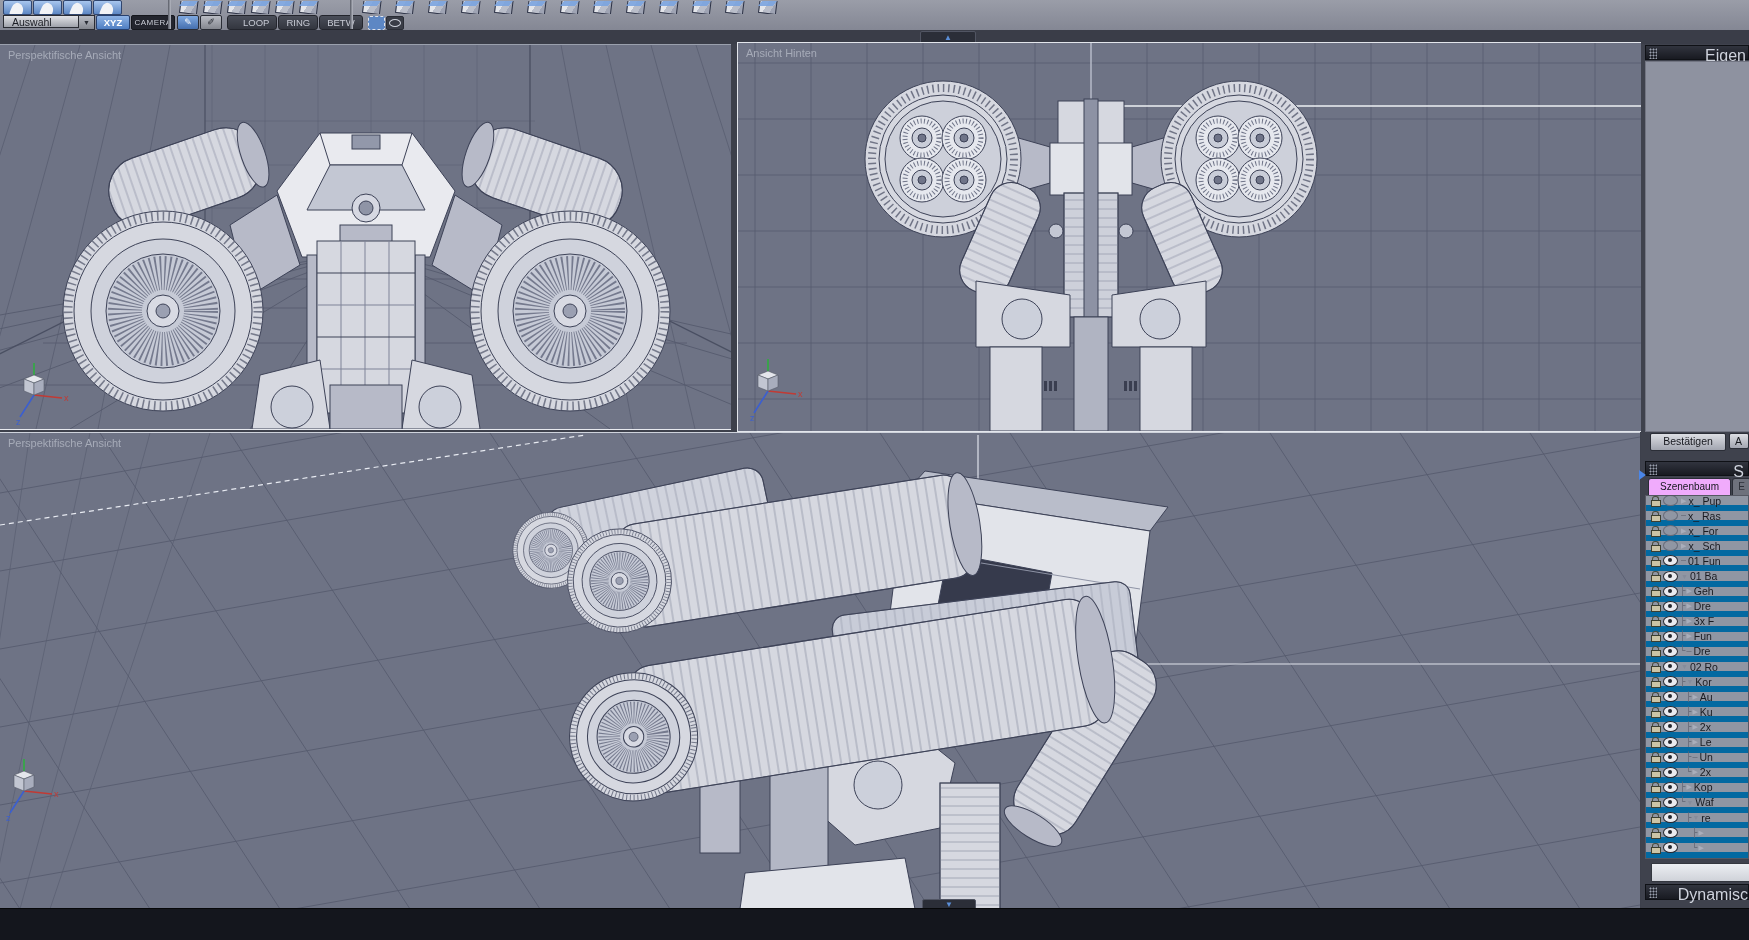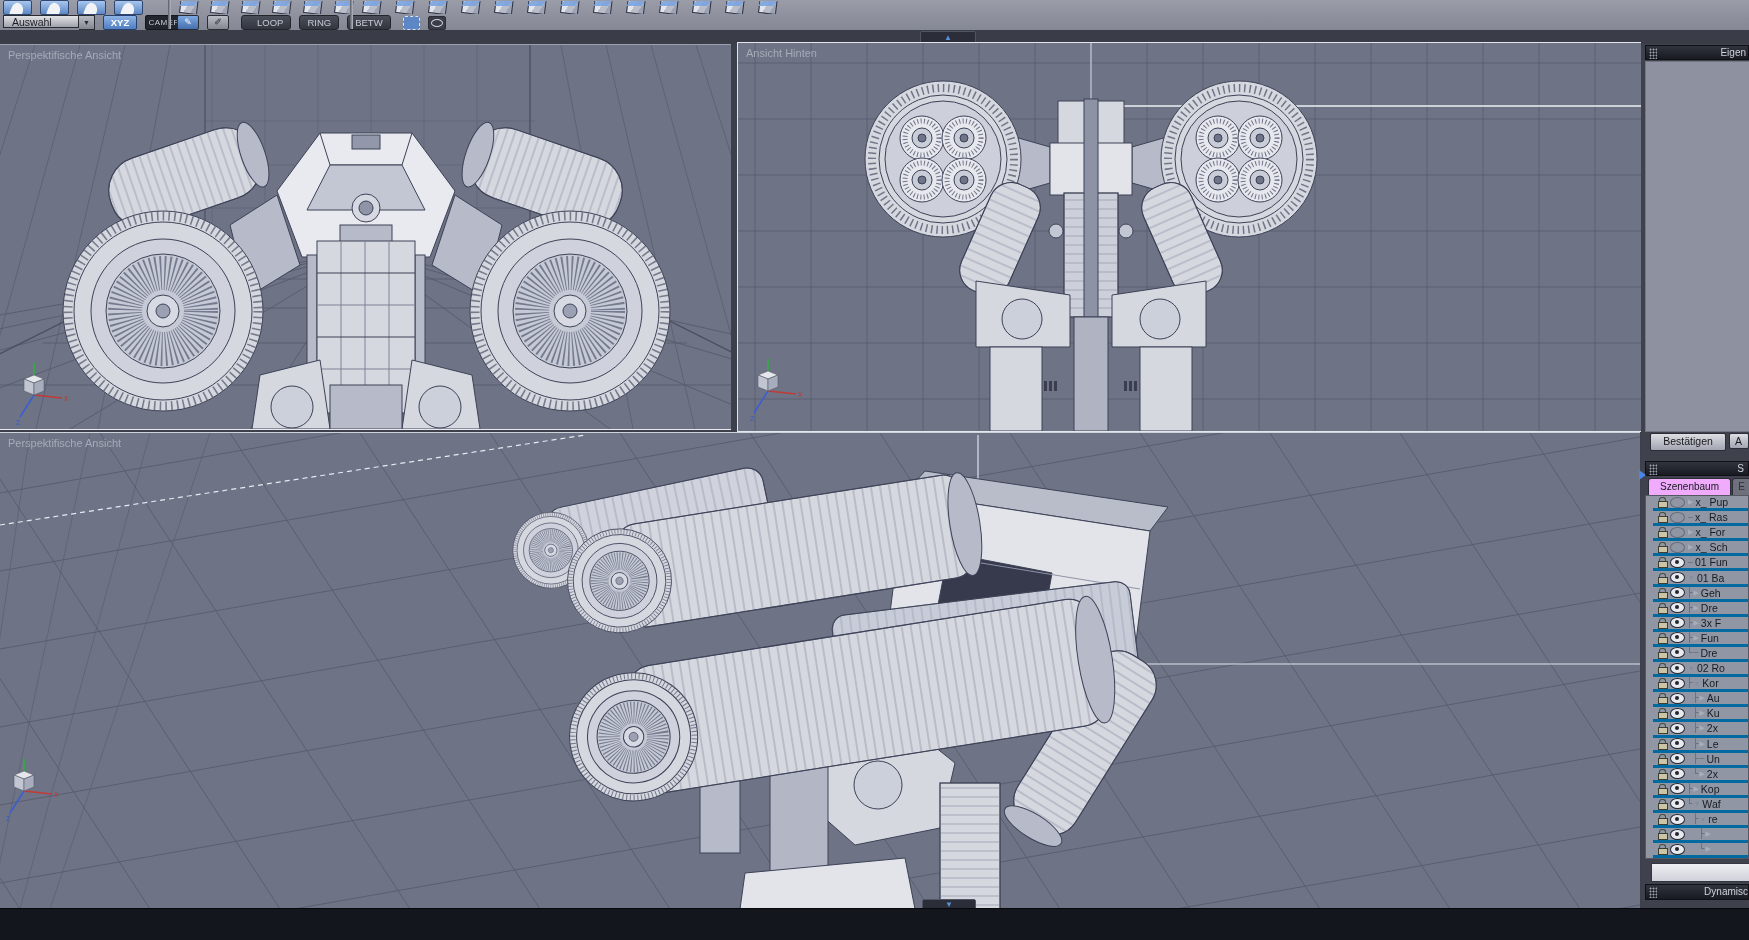--- a/index.html
+++ b/index.html
@@ -3,21 +3,21 @@
 <meta charset="utf-8">
 <style>
   html,body{margin:0;padding:0;background:#3d404b;}
   #stage{position:relative;width:1749px;height:940px;overflow:hidden;background:#3d404b;
          font-family:"Liberation Sans",sans-serif;-webkit-font-smoothing:antialiased;}
   
   .topbar{position:absolute;left:0;top:0;width:1749px;height:30px;
           background:linear-gradient(#9a9da8,#848794);border-bottom:1px solid #2e313a;}
   .vsep{position:absolute;top:0;width:3px;height:29px;
         background:linear-gradient(90deg,#565a64,#b9bcc6);}
-  .tbrow{position:absolute;display:flex;gap:8px;align-items:center;}
+  .tbrow{position:absolute;display:flex;gap:1px;align-items:center;}
   .seltile{width:27px;height:13px;background:linear-gradient(#a8c6ee,#5d87c4);
            border:1px solid #31466e;border-radius:2px;position:relative;overflow:hidden;}
   .seltile::after{content:"";position:absolute;left:7px;top:2px;width:12px;height:15px;
            background:#f2f3f6;border-radius:45% 60% 50% 30%;transform:rotate(24deg);}
   .mcube{width:23px;height:13px;position:relative;overflow:hidden;}
   .mcube::before{content:"";position:absolute;left:3px;top:-5px;width:16px;height:16px;
            background:linear-gradient(115deg,#e3e5ea 0 45%,#b9bdc9 45% 75%,#9fa4b4 75%);
            border:1px solid #2c3246;transform:rotate(7deg);}
   .mcube::after{content:"";position:absolute;top:0;left:4px;width:15px;height:5px;
            background:#7aa3df;transform:skewX(-38deg);opacity:.9;}
@@ -51,36 +51,36 @@
   .vp{position:absolute;background:#6e7385;overflow:hidden;}
   .vp-tl{left:0;top:44px;width:731px;height:384px;border-bottom:1px solid #e8eaef;border-top:1px solid #9aa0ad;}
   .vp-tr{left:737px;top:42px;width:903px;height:388px;border:1px solid #e3e6ec;border-right:none;}
   .vp-bt{left:0;top:432px;width:1640px;height:476px;border-top:1px solid #cfd3dc;}
   .vplabel{position:absolute;left:8px;top:4px;color:#a6abb8;font-size:11px;z-index:5;}
   .vpsvg{position:absolute;left:0;top:0;width:100%;height:100%;}
   
   .panelcol{position:absolute;left:1641px;top:44px;width:108px;height:864px;background:#3f424d;}
   .phdr{position:absolute;left:1645px;width:104px;height:15px;
         background:linear-gradient(#31343e,#181a21);border:1px solid #0f1116;
-        color:#ced2dc;font-size:10px;box-sizing:border-box;}
+        color:#ced2dc;font-size:16px;box-sizing:border-box;}
   .phdr .t{position:absolute;top:1px;}
   .grip{position:absolute;left:3px;top:2px;width:8px;height:11px;
         background-image:radial-gradient(circle,#9aa0ae .9px,transparent 1.1px);background-size:3px 3px;}
   .pbody{position:absolute;background:#8e92a0;border:1px solid #55586380;}
   .pbtn{position:absolute;height:16px;background:linear-gradient(#dcdee3,#a2a5b0);
         border:1px solid #2b2e37;border-radius:2px;color:#16181e;font-size:10.5px;
         line-height:15px;text-align:center;overflow:hidden;}
   .tab{position:absolute;top:478px;height:17px;font-size:10px;line-height:16px;text-align:center;
        border:1px solid #2a2d36;border-bottom:none;border-radius:3px 3px 0 0;overflow:hidden;}
   .tab.active{background:#f0abfc;color:#15171d;}
   .tab.inactive{background:#6e717c;color:#2c2f38;}
   .tree{position:absolute;left:1645px;top:495px;width:104px;height:364px;background:#9096a3;
         border:1px solid #555863;box-sizing:border-box;overflow:hidden;}
-  .trow{height:15.1px;display:flex;align-items:center;border-bottom:3px solid #0369a1;
-        font-size:10.5px;color:#191b21;white-space:nowrap;padding-left:5px;box-sizing:border-box;margin-left:7px;}
+  .trow{height:15.1px;display:flex;align-items:center;border-bottom:6px solid #0369a1;
+        font-size:10.5px;color:#191b21;white-space:nowrap;padding-left:5px;box-sizing:border-box;}
   .lockic{width:9px;height:10px;position:relative;margin-right:3px;flex:none;}
   .lockic::before{content:"";position:absolute;left:1px;top:0;width:5px;height:5px;
         border:1px solid #4a4d3e;border-bottom:none;border-radius:3px 3px 0 0;}
   .lockic::after{content:"";position:absolute;left:0;top:4px;width:8px;height:5px;
         background:#cbc4a6;border:1px solid #3c3f30;}
   .eyeic2{width:13px;height:9px;border-radius:50%;position:relative;margin-right:2px;flex:none;}
   .eyeic2.open{border:1px solid #23262e;background:#e9eaef;}
   .eyeic2.open::after{content:"";position:absolute;left:4px;top:2px;width:4px;height:4px;
         border-radius:50%;background:#23262e;}
   .eyeic2.closed{border:1px solid #666a78;background:transparent;}

